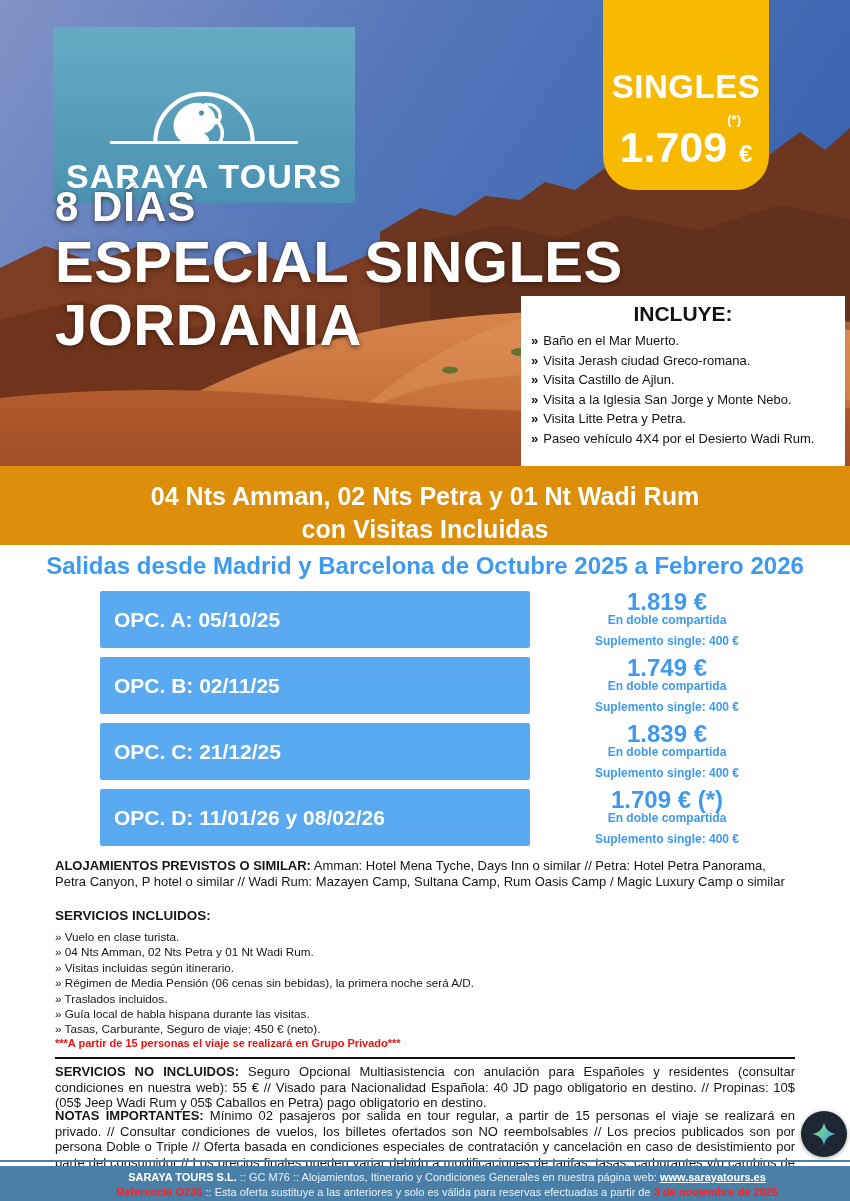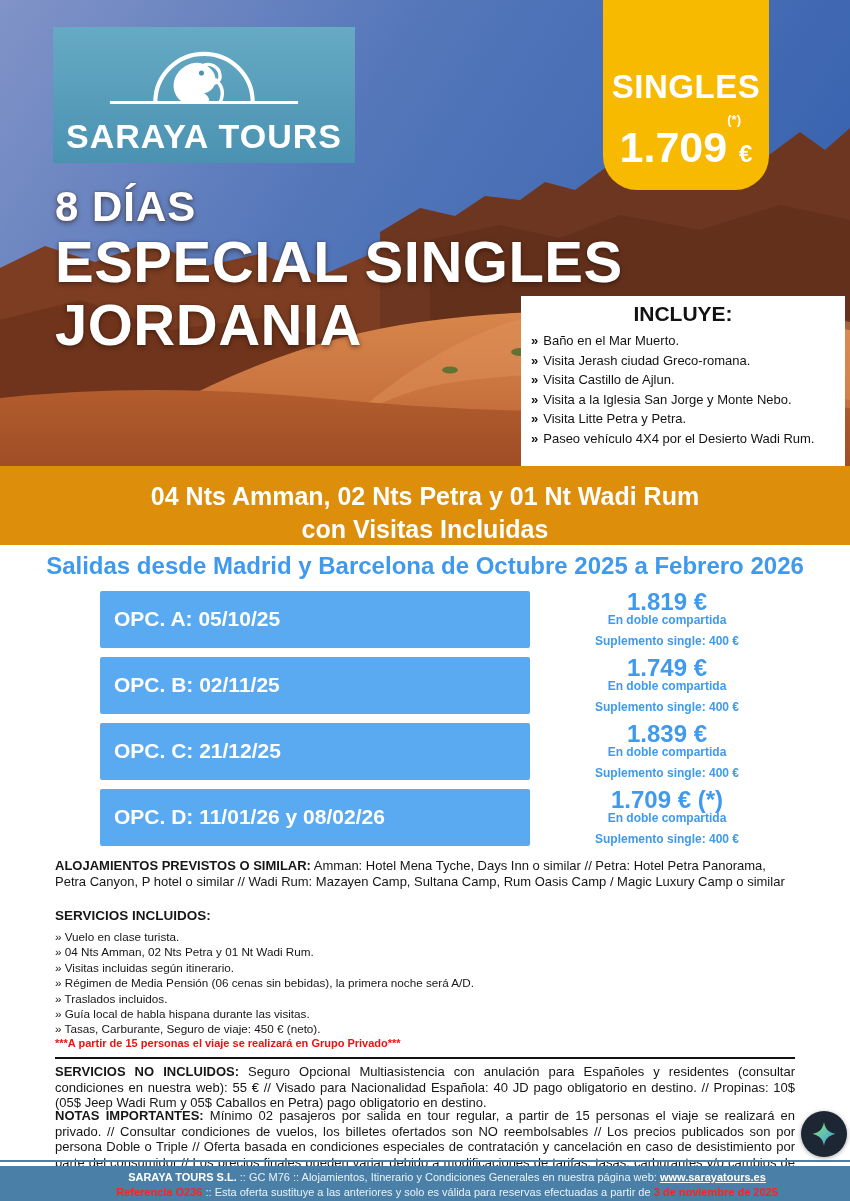--- a/index.html
+++ b/index.html
@@ -5,21 +5,21 @@
   * { margin:0; padding:0; box-sizing:border-box; }
   html,body { background:#ffffff; }
   body { font-family:"Liberation Sans","DejaVu Sans",sans-serif; }
   .page { position:relative; width:850px; height:1201px; background:#ffffff; overflow:hidden; margin:0 auto; }
 
   
   .hero { position:absolute; left:0; top:0; width:850px; height:466px; }
   .hero svg.photo { position:absolute; left:0; top:0; width:100%; height:100%; display:block; }
 
   
-  .logo-box { position:absolute; left:53px; top:27px; width:302px; height:136px;
+  .logo-box { position:absolute; left:53px; top:27px; width:302px; height:176px;
     background:linear-gradient(180deg,#66aac4 0%,#4b92b2 100%);
     display:flex; flex-direction:column; align-items:center; justify-content:flex-end; padding-bottom:10px; }
   .logo-box svg { width:230px; height:84px; display:block; }
   .logo-text { color:#ffffff; font-size:34px; font-weight:700; letter-spacing:1px; line-height:34px; margin-top:-2px; }
 
   
   .singles-badge { position:absolute; left:603px; top:0; width:166px; height:190px;
     background:#f8ba00; border-radius:0 0 34px 34px; color:#ffffff; text-align:center; }
   .singles-label { font-size:33px; font-weight:800; margin-top:68px; letter-spacing:0.5px; }
   .singles-asterisk { font-size:13px; font-weight:700; text-align:right; padding-right:28px; margin-top:6px; }
@@ -44,21 +44,21 @@
   .orange-band { position:absolute; left:0; top:466px; width:850px; height:79px;
     background:#dd8e0b; color:#ffffff; text-align:center; padding-top:14px; }
   .orange-band div { font-size:25px; font-weight:700; line-height:33px; }
 
   
   .salidas { position:absolute; left:0; top:549px; width:850px; text-align:center;
     color:#3e9aef; font-size:24px; font-weight:800; line-height:34px; }
 
   
   .options { position:absolute; left:0; top:590px; width:850px; }
-  .option-row { display:flex; align-items:center; margin-bottom:8px; padding-left:100px; }
+  .option-row { display:flex; align-items:flex-end; margin-bottom:8px; padding-left:100px; }
   .option-bar { width:430px; height:57px; background:#5aaaf2; border-radius:2px;
     display:flex; align-items:center; padding-left:14px; }
   .option-bar span { color:#ffffff; font-size:21px; font-weight:700; }
   .price-col { width:250px; margin-left:12px; text-align:center; color:#3e9aef; }
   .price-main { font-size:24px; font-weight:800; line-height:24px; }
   .price-basis { font-size:12px; font-weight:700; line-height:13px; }
   .price-supp { font-size:12px; font-weight:700; line-height:13px; margin-top:8px; }
 
   
   .txt { position:absolute; left:55px; width:740px; color:#161616; font-size:13px; line-height:15.6px; }

